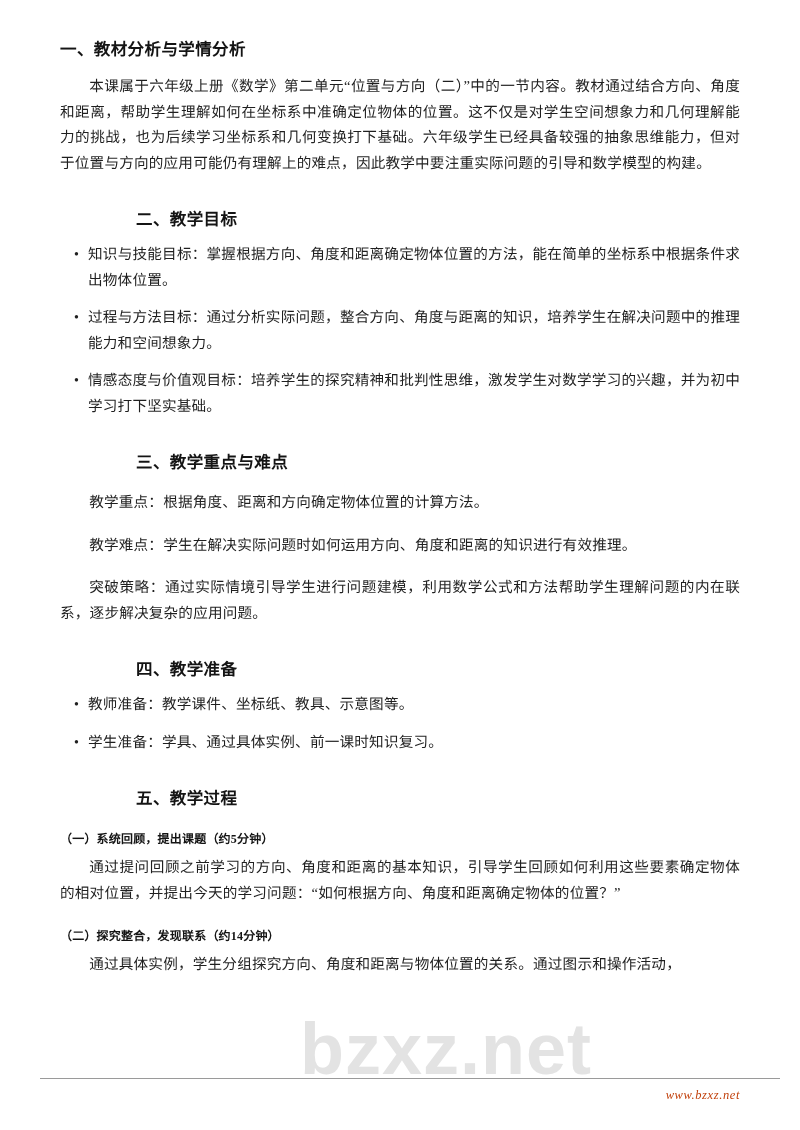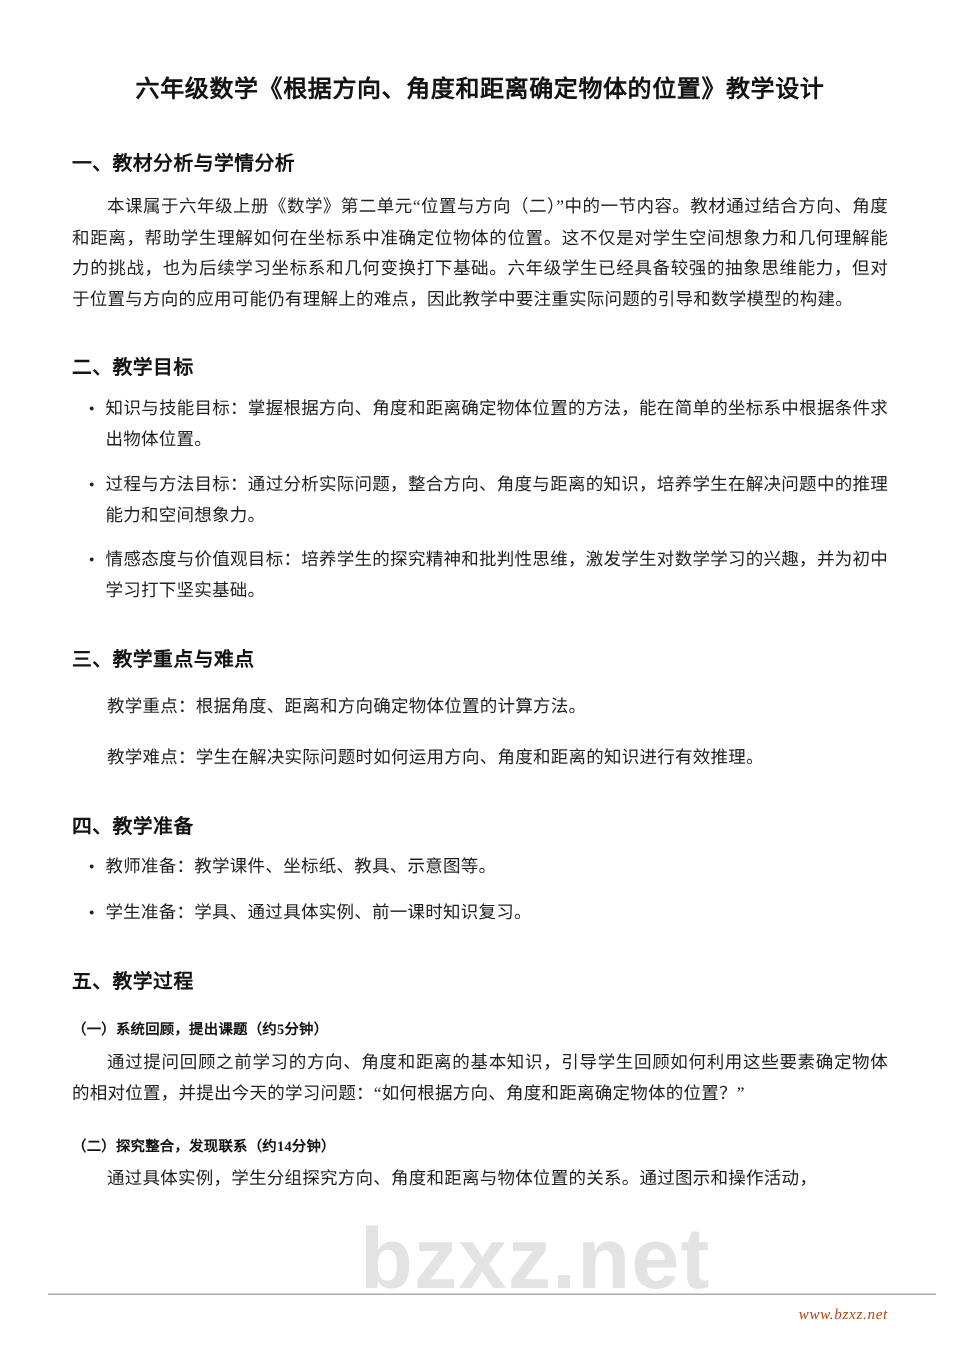--- a/index.html
+++ b/index.html
@@ -60,21 +60,21 @@
 
   
   .section-heading {
     margin: 0;
     font-size: 16.5px;
     font-weight: bold;
     color: #141414;
     letter-spacing: 0.4px;
   }
   .sec-1 { padding-top: 36px; padding-left: 60px; }
-  .sec-gap { padding-top: 30px; padding-left: 60px; }
+  .sec-gap { padding-top: 30px; padding-left: 96px; margin-left: 40px; }
 
   
   p.body-text {
     margin: 0;
     padding: 0 60px 0 60px;
     font-size: 14.6px;
     line-height: 25.5px;
     text-align: justify;
     text-justify: inter-ideograph;
     text-indent: 2em;
@@ -160,35 +160,35 @@
 </style>
 </head>
 <body>
 
 <div class="page">
 
   <div class="watermark">bzxz.net</div>
 
   <div class="content">
 
-    <h1 class="doc-title">六年级数学《根据方向、角度和距离确定物体的位置》教学设计</h1>
 
     <h2 class="section-heading sec-1">一、教材分析与学情分析</h2>
     <p class="body-text first-para">本课属于六年级上册《数学》第二单元“位置与方向（二）”中的一节内容。教材通过结合方向、角度和距离，帮助学生理解如何在坐标系中准确定位物体的位置。这不仅是对学生空间想象力和几何理解能力的挑战，也为后续学习坐标系和几何变换打下基础。六年级学生已经具备较强的抽象思维能力，但对于位置与方向的应用可能仍有理解上的难点，因此教学中要注重实际问题的引导和数学模型的构建。</p>
 
     <h2 class="section-heading sec-gap">二、教学目标</h2>
     <ul class="bullets">
       <li><span class="dot">•</span><span>知识与技能目标：掌握根据方向、角度和距离确定物体位置的方法，能在简单的坐标系中根据条件求出物体位置。</span></li>
       <li><span class="dot">•</span><span>过程与方法目标：通过分析实际问题，整合方向、角度与距离的知识，培养学生在解决问题中的推理能力和空间想象力。</span></li>
       <li><span class="dot">•</span><span>情感态度与价值观目标：培养学生的探究精神和批判性思维，激发学生对数学学习的兴趣，并为初中学习打下坚实基础。</span></li>
     </ul>
 
     <h2 class="section-heading sec-gap">三、教学重点与难点</h2>
     <p class="indent-para gap-top">教学重点：根据角度、距离和方向确定物体位置的计算方法。</p>
     <p class="indent-para gap-top">教学难点：学生在解决实际问题时如何运用方向、角度和距离的知识进行有效推理。</p>
+    <p class="indent-para gap-top">突破策略：通过实际情境引导学生进行问题建模，利用数学公式和方法帮助学生理解问题的内在联系，逐步解决复杂的应用问题。</p>
 
     <h2 class="section-heading sec-gap">四、教学准备</h2>
     <ul class="bullets">
       <li><span class="dot">•</span><span>教师准备：教学课件、坐标纸、教具、示意图等。</span></li>
       <li><span class="dot">•</span><span>学生准备：学具、通过具体实例、前一课时知识复习。</span></li>
     </ul>
 
     <h2 class="section-heading sec-gap">五、教学过程</h2>
 
     <h3 class="subsection-heading">（一）系统回顾，提出课题（约5分钟）</h3>

